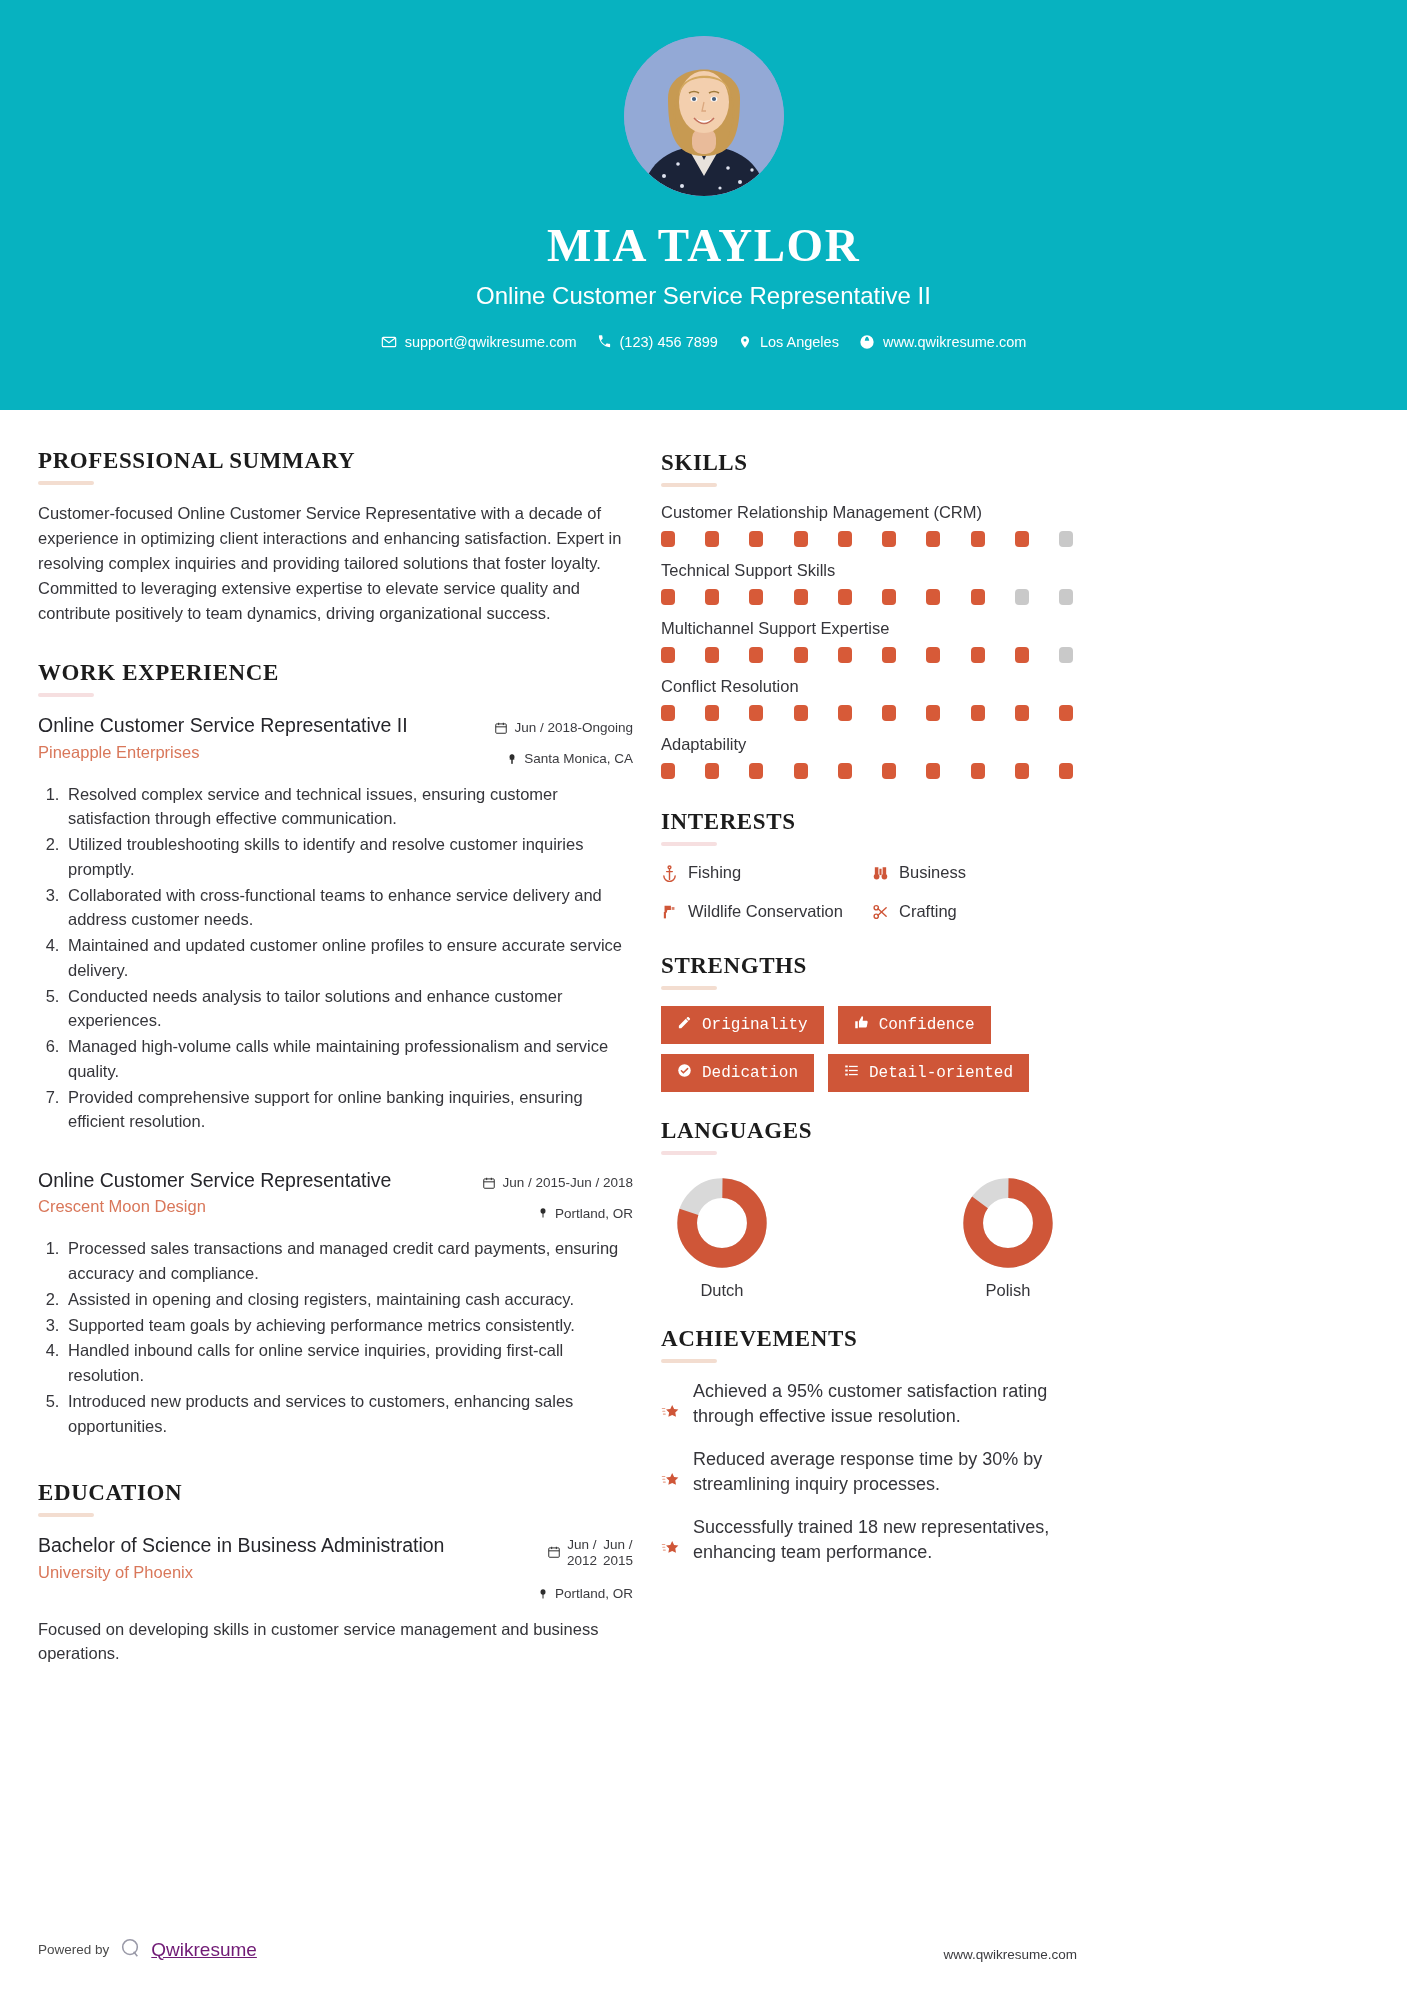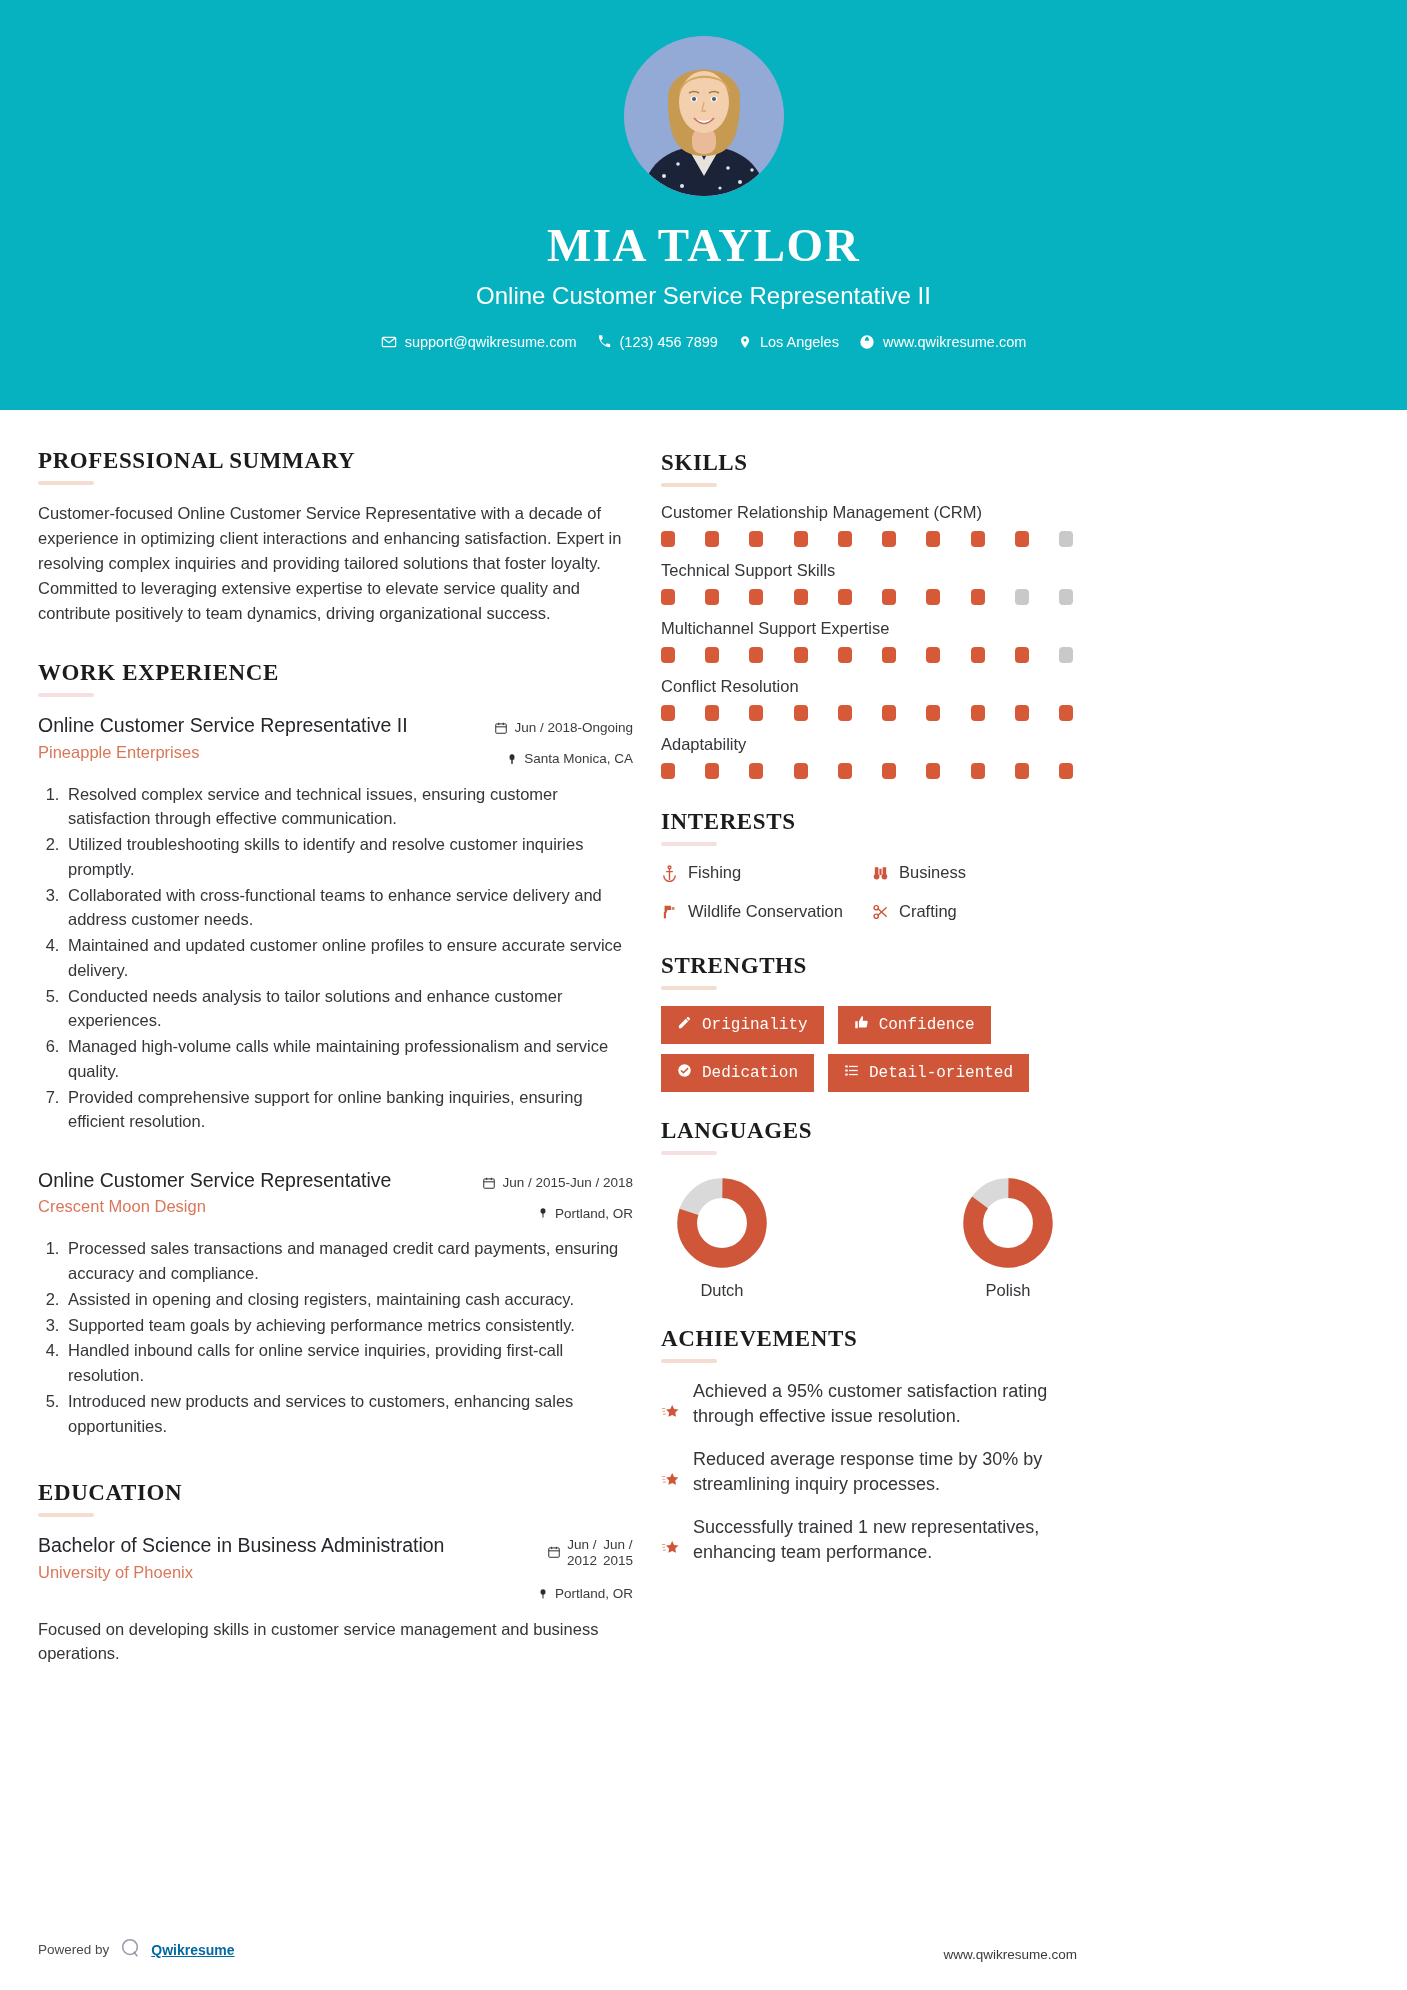--- a/index.html
+++ b/index.html
@@ -267,23 +267,22 @@
   }
   .powered {
     display: flex;
     align-items: center;
     gap: 10px;
     font-size: 13.5px;
     color: #4a4a4a;
   }
   .powered .brand {
     text-decoration: underline;
-    color: #0369a1;
-    font-size: 14px;
-    font-weight: bold;
+    color: #701a75;
+    font-size: 19px;
   }
   .footer-url {
     font-size: 13.5px;
     color: #3b3b3f;
   }
 </style>
 </head>
 <body>
 
 <div class="header">
@@ -746,21 +745,21 @@
         <span>Reduced average response time by 30% by streamlining inquiry processes.</span>
       </div>
 
       <div class="ach">
         <span>
           <svg width="20" height="19" viewBox="0 0 24 24" fill="#cf5638">
             <path d="M13.5 2.5l2.4 5 5.4.8-3.9 3.8.9 5.4-4.8-2.5-4.8 2.5.9-5.4-3.9-3.8 5.4-.8z"></path>
             <path d="M1 7h3.2M1.6 10.5h2.6M2.4 14h2.4" stroke="#e8a18a" stroke-width="1.4" stroke-linecap="round"></path>
           </svg>
         </span>
-        <span>Successfully trained 1 new representatives, enhancing team performance.</span>
+        <span>Successfully trained 18 new representatives, enhancing team performance.</span>
       </div>
     </div>
   </div>
 </div>
 
 <div class="footer">
   <div class="powered">
     <span>Powered by</span>
     <span>
       <svg width="22" height="22" viewBox="0 0 24 24" fill="none" stroke="#9a9aa8" stroke-width="1.7">

